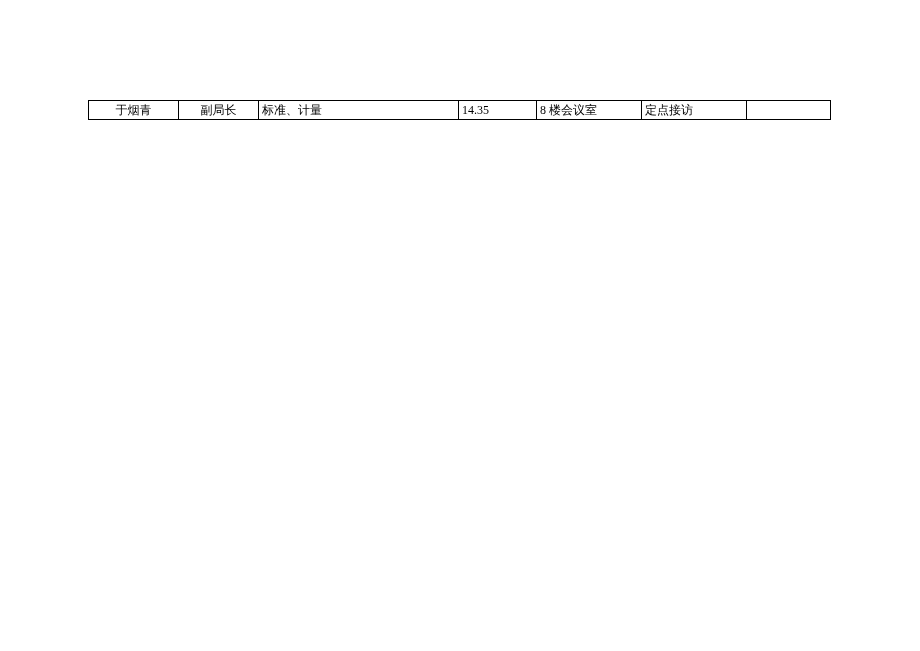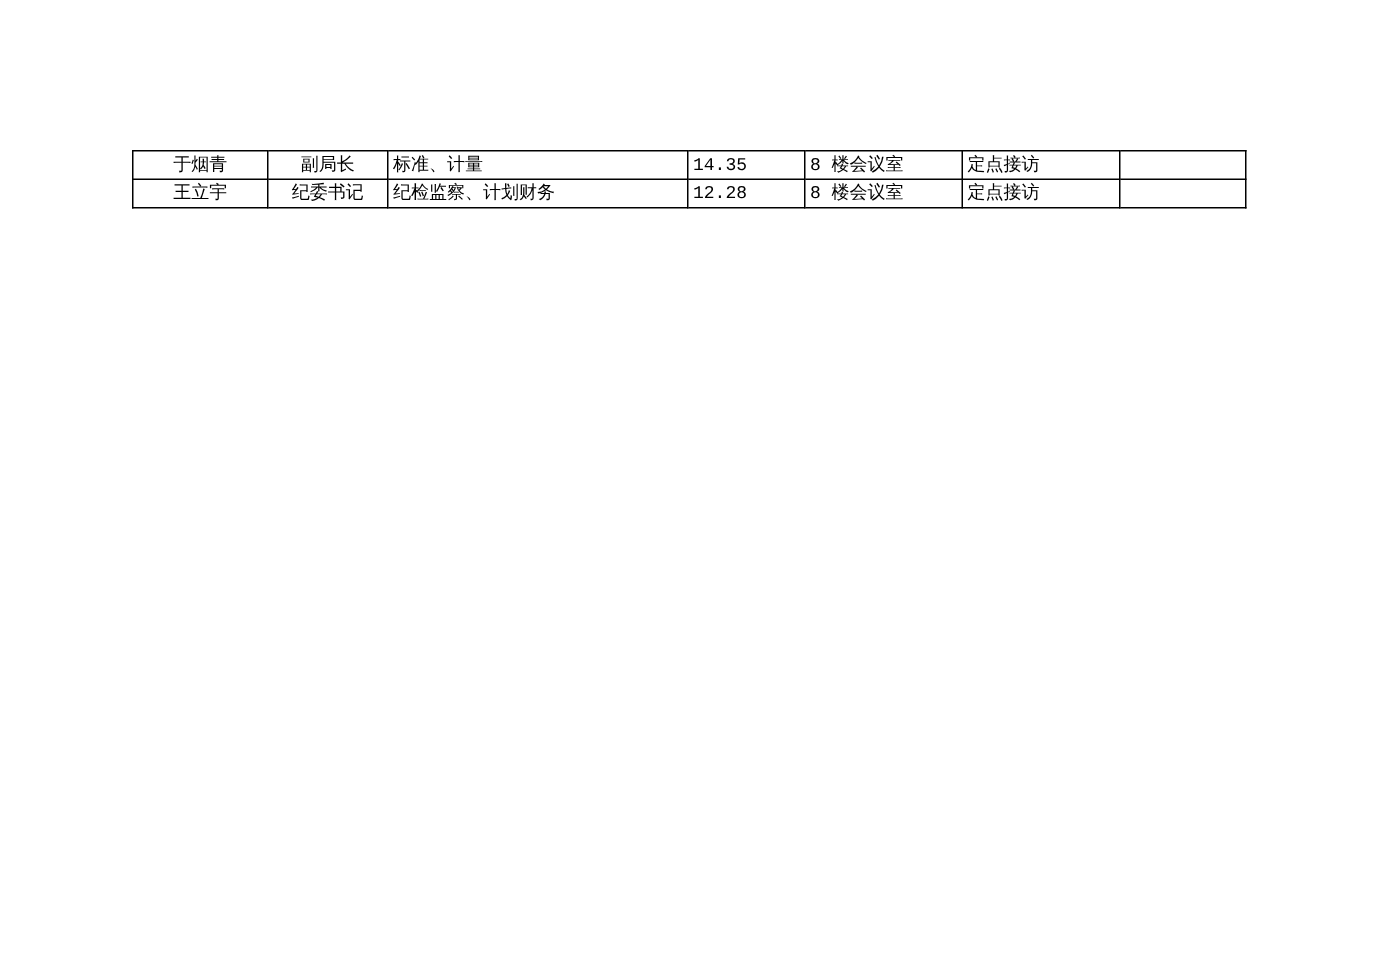--- a/index.html
+++ b/index.html
@@ -1,15 +1,15 @@
 <!DOCTYPE html>
 <html><head>
   <meta charset="utf-8">
   <style>
-    * { margin: 0; padding: 0; box-sizing: border-box; font-family: Liberation Mono, monospace; }
+    * { margin: 0; padding: 0; box-sizing: border-box; }
     body {
       width: 920px;
       height: 651px;
       background: #ffffff;
       font-family: "SimSun", "宋体", serif;
       font-size: 12px;
       color: #000;
       position: relative;
     }
     .table-wrap {
@@ -58,24 +58,15 @@
     <tbody>
       <tr>
         <td class="center">于烟青</td>
         <td class="center">副局长</td>
         <td>标准、计量</td>
         <td>14.35</td>
         <td>8 楼会议室</td>
         <td>定点接访</td>
         <td></td>
       </tr>
-      <tr>
-        <td class="center">王立宇</td>
-        <td class="center">纪委书记</td>
-        <td>纪检监察、计划财务</td>
-        <td>12.28</td>
-        <td>8 楼会议室</td>
-        <td>定点接访</td>
-        <td></td>
-      </tr>
     </tbody>
   </table>
 </div>
 
 </body></html>

